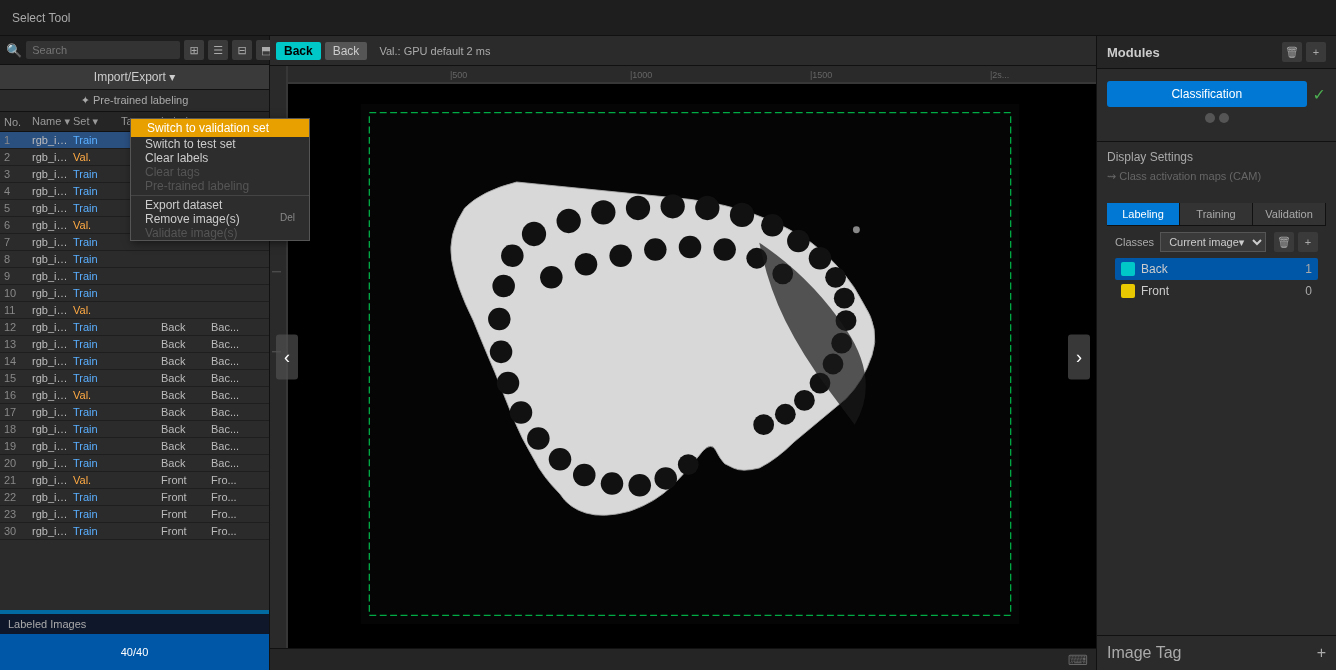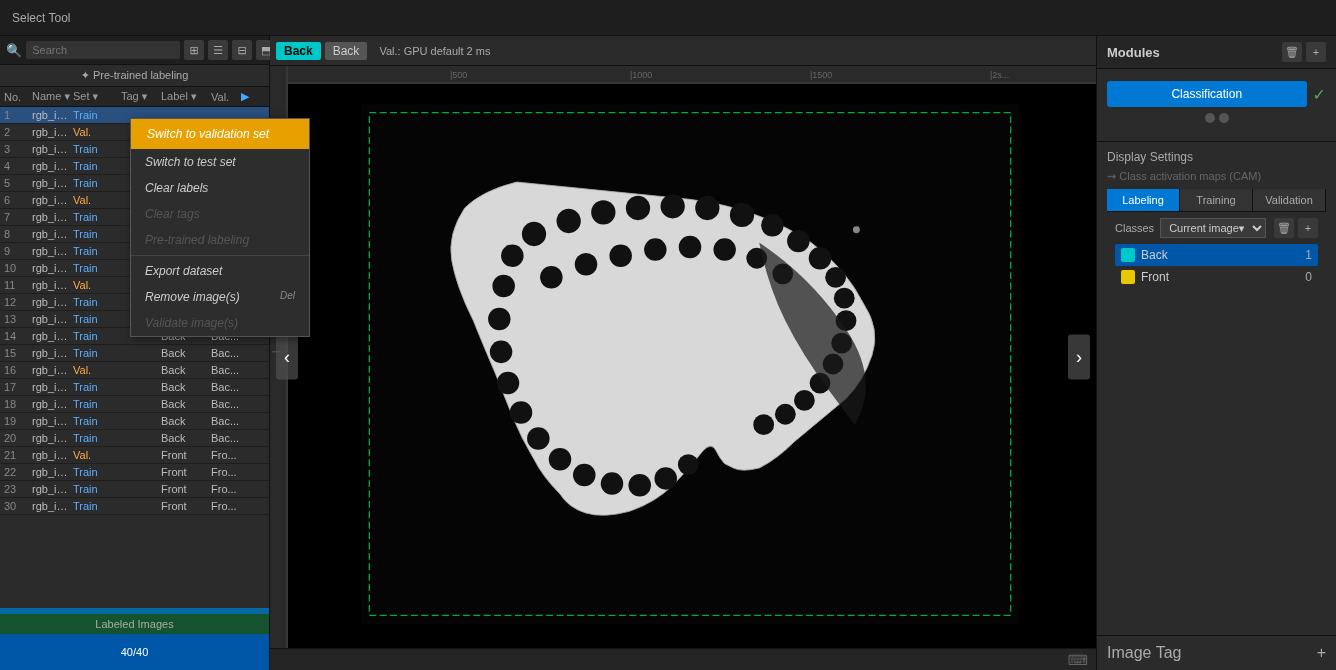--- a/index.html
+++ b/index.html
@@ -33,26 +33,26 @@
 
     .table-row { display: grid; grid-template-columns: 28px 1fr 48px 40px 50px 30px 24px; padding: 2px 4px; border-bottom: 1px solid #1e1e1e; align-items: center; font-size: 11px; cursor: pointer; }
     .table-row.selected { background: #2a5080; }
     .table-row .no { color: #888; }
     .table-row .name { color: #bbb; white-space: nowrap; overflow: hidden; text-overflow: ellipsis; }
     .tag-train { color: #5aafff; }
     .tag-val { color: #ffaa44; }
     .label-cell { color: #bbb; white-space: nowrap; overflow: hidden; text-overflow: ellipsis; }
     .val-cell { color: #bbb; white-space: nowrap; overflow: hidden; text-overflow: ellipsis; }
 
-    .bottom-status { background: #14532d; padding: 4px 8px; border-top: 6px solid #0369a1; font-size: 11px; color: #aaa; text-align: center; }
+    .bottom-status { background: #0f172a; padding: 4px 8px; border-top: 4px solid #0369a1; font-size: 11px; color: #aaa; }
     .progress-bar-container { background: #0057a8; height: 36px; display: flex; align-items: center; justify-content: center; color: #fff; font-size: 11px; }
 
     
     .context-menu { position: absolute; top: 118px; left: 130px; background: #2d2d2d; border: 1px solid #555; z-index: 100; min-width: 180px; box-shadow: 2px 2px 8px rgba(0,0,0,0.5); }
-    .context-item { padding: 6px 14px; cursor: pointer; color: #ccc; font-size: 12px; font-style: italic; }
+    .context-item { padding: 0 14px; cursor: pointer; color: #ccc; font-size: 12px; }
     .context-item.highlighted { background: #e8a000; color: #fff; border: 2px solid #e8a000; }
     .context-item.disabled { color: #555; cursor: default; }
     .context-divider { border-top: 1px solid #444; margin: 2px 0; }
 
     
     .center-panel { flex: 1; display: flex; flex-direction: column; background: #1a1a1a; position: relative; }
 
     .canvas-top-bar { height: 30px; background: #2b2b2b; display: flex; align-items: center; gap: 4px; padding: 0 6px; border-bottom: 1px solid #111; }
     .back-badge { background: #00c8c8; color: #000; padding: 2px 8px; font-size: 12px; font-weight: bold; border-radius: 2px; }
     .back-badge-right { background: #555; color: #ccc; padding: 2px 8px; font-size: 12px; border-radius: 2px; }
@@ -79,21 +79,21 @@
     .classification-btn { background: #0078d4; color: #fff; border: none; padding: 6px 16px; font-size: 12px; cursor: pointer; border-radius: 3px; flex: 1; }
     .check-icon { color: #4caf50; font-size: 16px; }
 
     .slider-container { display: flex; justify-content: center; margin: 6px 0; }
     .slider-dot { width: 10px; height: 10px; background: #555; border-radius: 50%; }
 
     .display-settings { padding: 8px 10px; border-top: 1px solid #111; }
     .display-settings-title { color: #aaa; font-size: 12px; margin-bottom: 6px; }
     .cam-option { color: #666; font-size: 11px; display: flex; align-items: center; gap: 4px; }
 
-    .tabs-row { display: flex; border-bottom: 1px solid #111; margin-top: 6px; }
+    .tabs-row { display: flex; border-bottom: 1px solid #111; margin-top: 20px; }
     .tab-btn { flex: 1; padding: 5px 4px; background: #333; border: none; color: #aaa; font-size: 11px; cursor: pointer; border-right: 1px solid #111; }
     .tab-btn.active { background: #0078d4; color: #fff; }
 
     .classes-section { padding: 6px 8px; }
     .classes-header { display: flex; align-items: center; margin-bottom: 6px; gap: 6px; }
     .classes-label { color: #aaa; font-size: 11px; }
     .current-image-dropdown { background: #3a3a3a; border: 1px solid #555; color: #ccc; font-size: 11px; padding: 2px 4px; cursor: pointer; }
     .class-icons { margin-left: auto; display: flex; gap: 4px; }
 
     .class-row { display: flex; align-items: center; padding: 4px 6px; gap: 6px; border-radius: 2px; }
@@ -120,20 +120,21 @@
       <span style="color:#666;font-size:13px;">🔍</span>
       <input type="text" style="flex: 1 1 0%; background: rgb(51, 51, 51); border: none; color: rgb(204, 204, 204); padding: 3px 6px; font-size: 11px; border-radius: 2px; outline: none;" placeholder="Search">
       <div class="toolbar-icons">
         <div class="toolbar-icon">⊞</div>
         <div class="toolbar-icon">☰</div>
         <div class="toolbar-icon">⊟</div>
         <div class="toolbar-icon">⬒</div>
       </div>
     </div>
 
+    <button class="import-export-btn">Import/Export ▾</button>
     <button class="pretrain-btn">✦ Pre-trained labeling</button>
 
     <div class="table-header">
       <span>No.</span>
       <span>Name ▾</span>
       <span>Set ▾</span>
       <span>Tag ▾</span>
       <span>Label ▾</span>
       <span>Val.</span>
       <span style="color:#4af;">▶</span>

